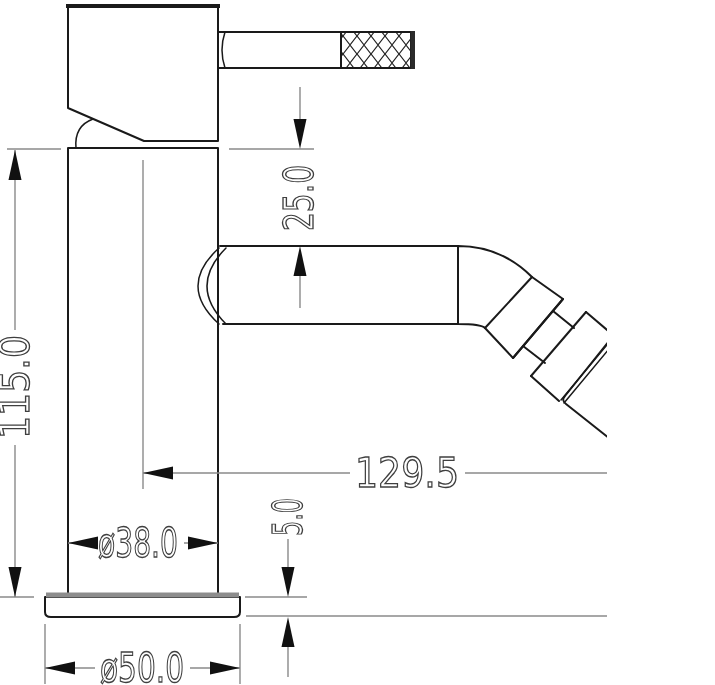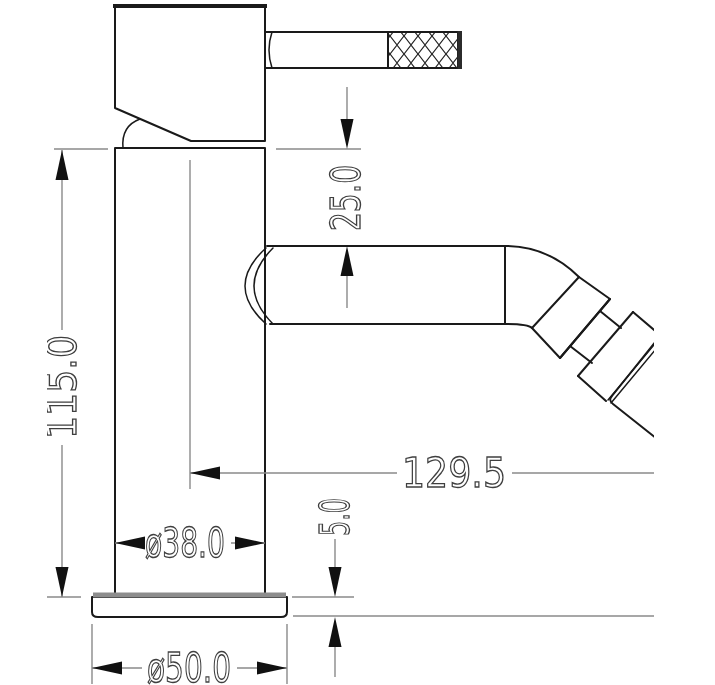--- a/index.html
+++ b/index.html
@@ -7,21 +7,20 @@
     padding: 0;
     background: #ffffff;
   }
   .stage {
     position: relative;
     width: 607px;
     height: 685px;
     background: #ffffff;
     overflow: hidden;
     font-family: "DejaVu Sans", sans-serif;
-    padding-left: 47px;
   }
   svg { display: block; }
   .obj {
     fill: none;
     stroke: #1a1a1a;
     stroke-width: 2;
     stroke-linecap: round;
     stroke-linejoin: round;
   }
   .obj-fill {

